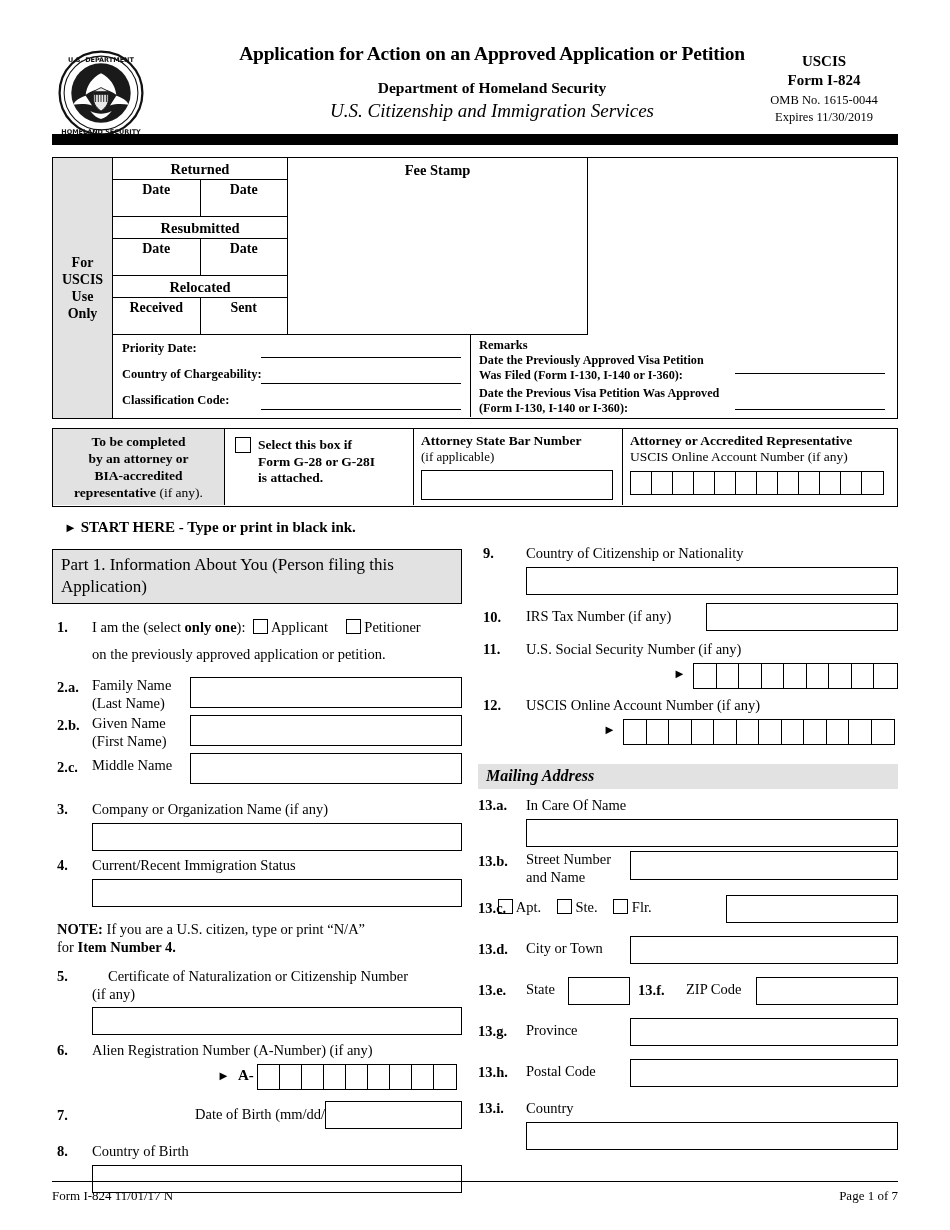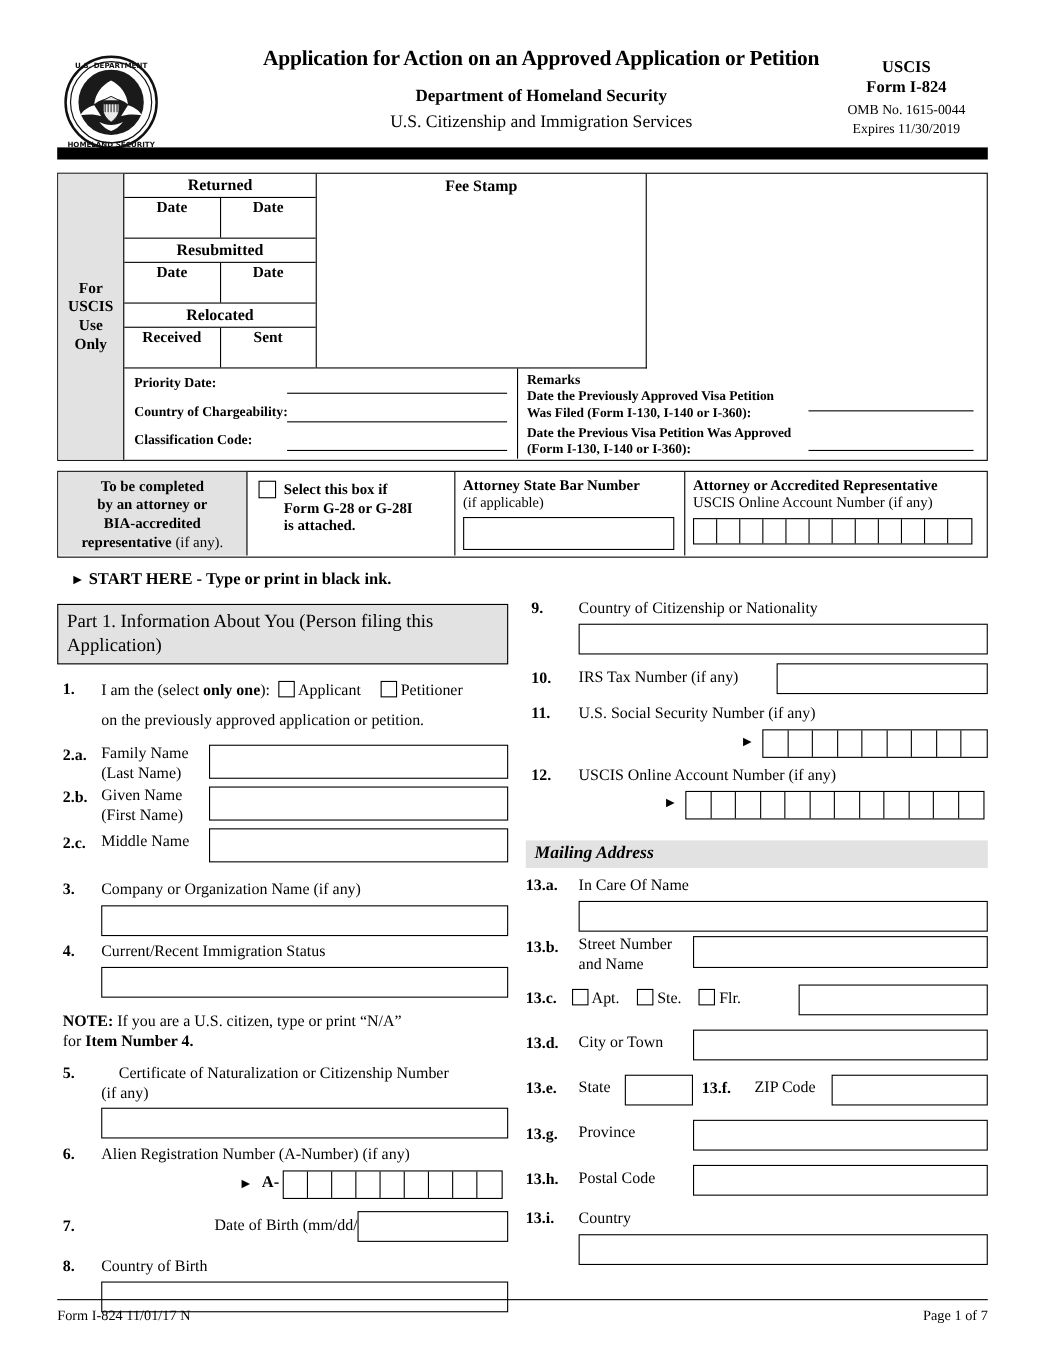--- a/index.html
+++ b/index.html
@@ -13,21 +13,21 @@
     overflow: hidden;
   }
   .page { position:absolute; left:0; top:0; width:950px; height:1230px; }
 
   
   .header { position:absolute; left:52px; top:42px; width:846px; height:100px; }
   .seal { position:absolute; left:4px; top:6px; width:90px; height:90px; }
   .hdr-center { position:absolute; left:120px; top:0px; width:640px; text-align:center; }
   .hdr-title { font-weight:bold; font-size:19.5px; letter-spacing:-0.2px; line-height:24px; }
   .hdr-dept { font-weight:bold; font-size:15.5px; margin-top:12px; line-height:19px; }
-  .hdr-uscis-line { font-size:16px; margin-top:4px; line-height:19px; }
+  .hdr-uscis-line { font-size:19px; margin-top:4px; line-height:19px;font-style:italic; }
   .hdr-right { position:absolute; right:4px; top:12px; width:140px; text-align:center; line-height:15px; }
   .hdr-right .r1 { font-weight:bold; font-size:15px; }
   .hdr-right .r2 { font-weight:bold; font-size:15px; margin-top:4px;}
   .hdr-right .r3 { font-size:12.5px; margin-top:5px; }
   .hdr-right .r4 { font-size:12.5px; margin-top:2px; }
   .blackbar { position:absolute; left:52px; top:134px; width:846px; height:11px; background:#000; }
 
   
   .uscis-block { position:absolute; left:52px; top:157px; width:846px; height:262px; border:1.6px solid #000; }
   .uscis-left { position:absolute; left:0; top:0; width:60px; height:260px; background:#e2e2e2; border-right:1.6px solid #000;
@@ -401,21 +401,21 @@
       <span class="num" style="left:0px; top:2px;">13.b.</span>
       <div class="lbl" style="position:absolute; left:48px; top:0; width:100px;">
         <div>Street Number</div>
         <div>and Name</div>
       </div>
       <div class="ibox" style="position:absolute; left:152px; top:0; width:268px; height:29px;"></div>
     </div>
 
     <div class="item" style="height:35px; margin-top:8px;">
       <span class="num" style="left:0px; top:5px;">13.c.</span>
-      <div class="lbl" style="margin-left:42px; padding-top:4px;">
+      <div class="lbl" style="margin-left:20px; padding-top:4px;">
         <span class="cb"></span>
         <span>Apt.</span>
         <span class="cb" style="margin-left:12px;"></span>
         <span>Ste.</span>
         <span class="cb" style="margin-left:12px;"></span>
         <span>Flr.</span>
       </div>
       <div class="ibox" style="position:absolute; left:248px; top:0; width:172px; height:28px;"></div>
     </div>
 

